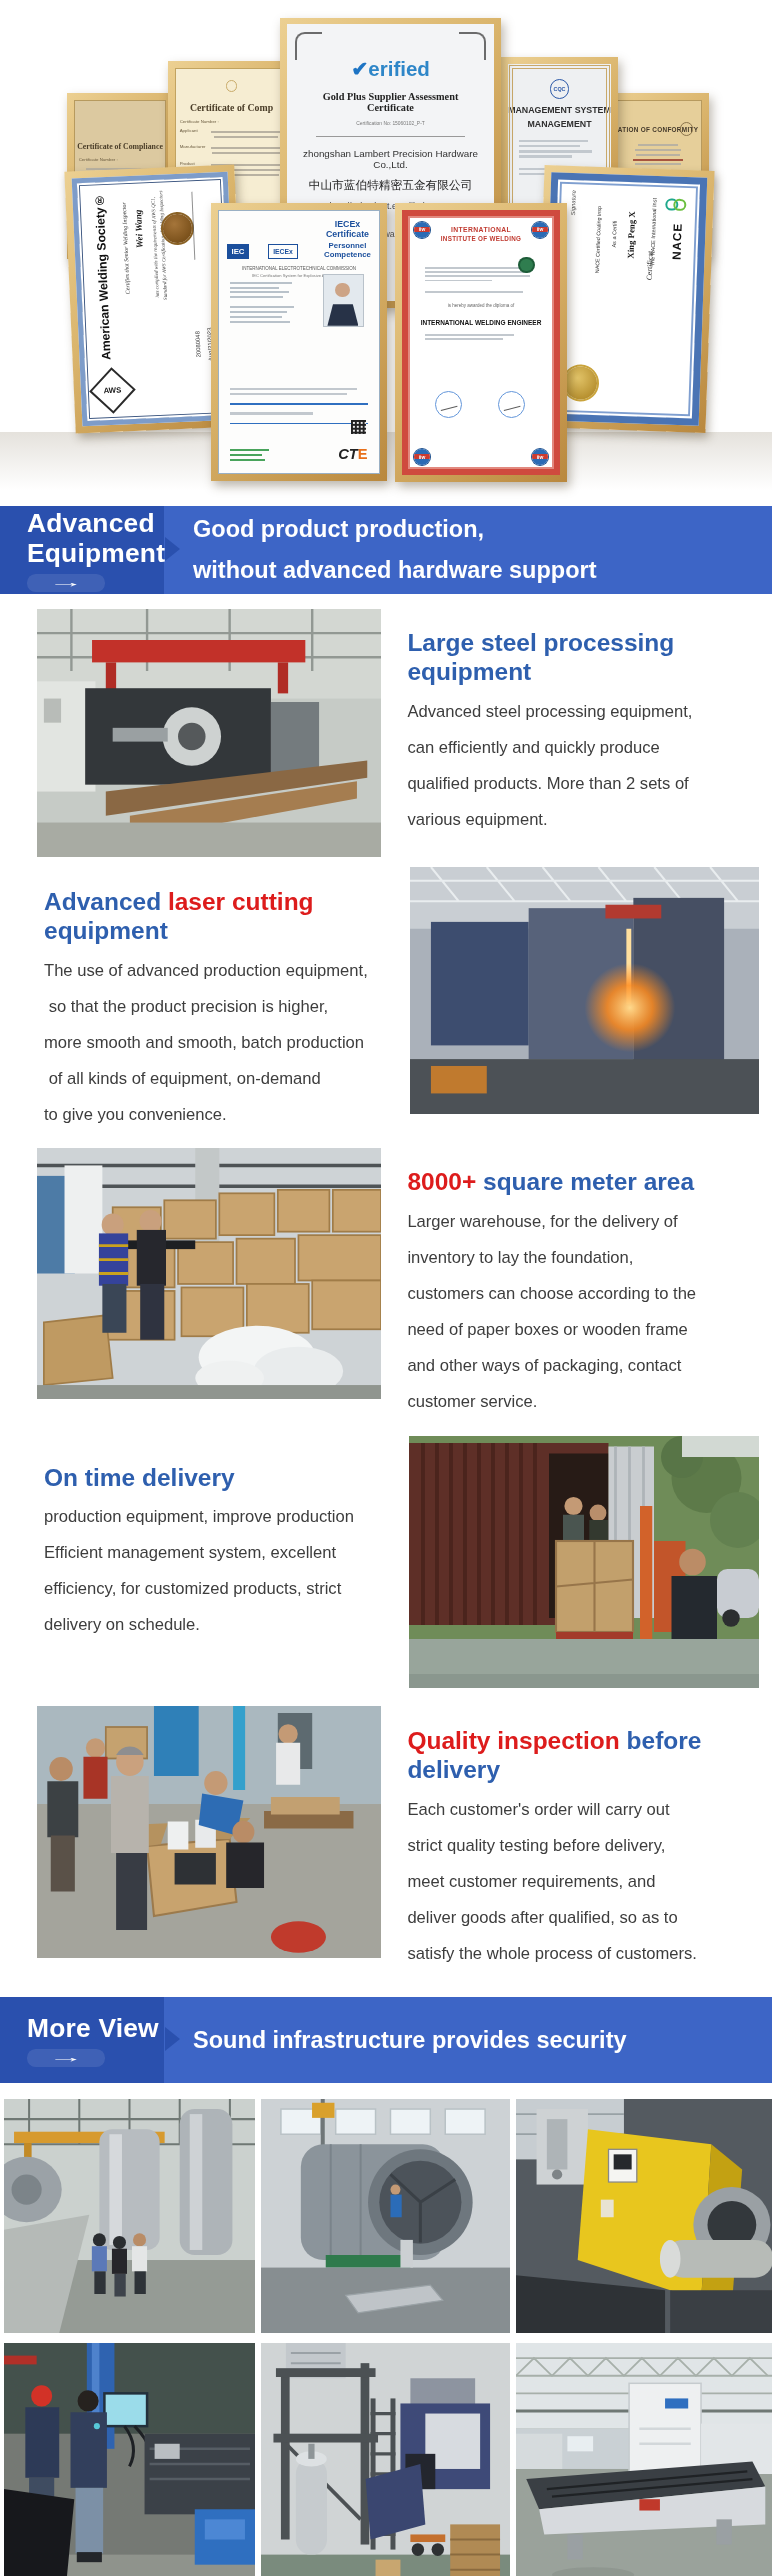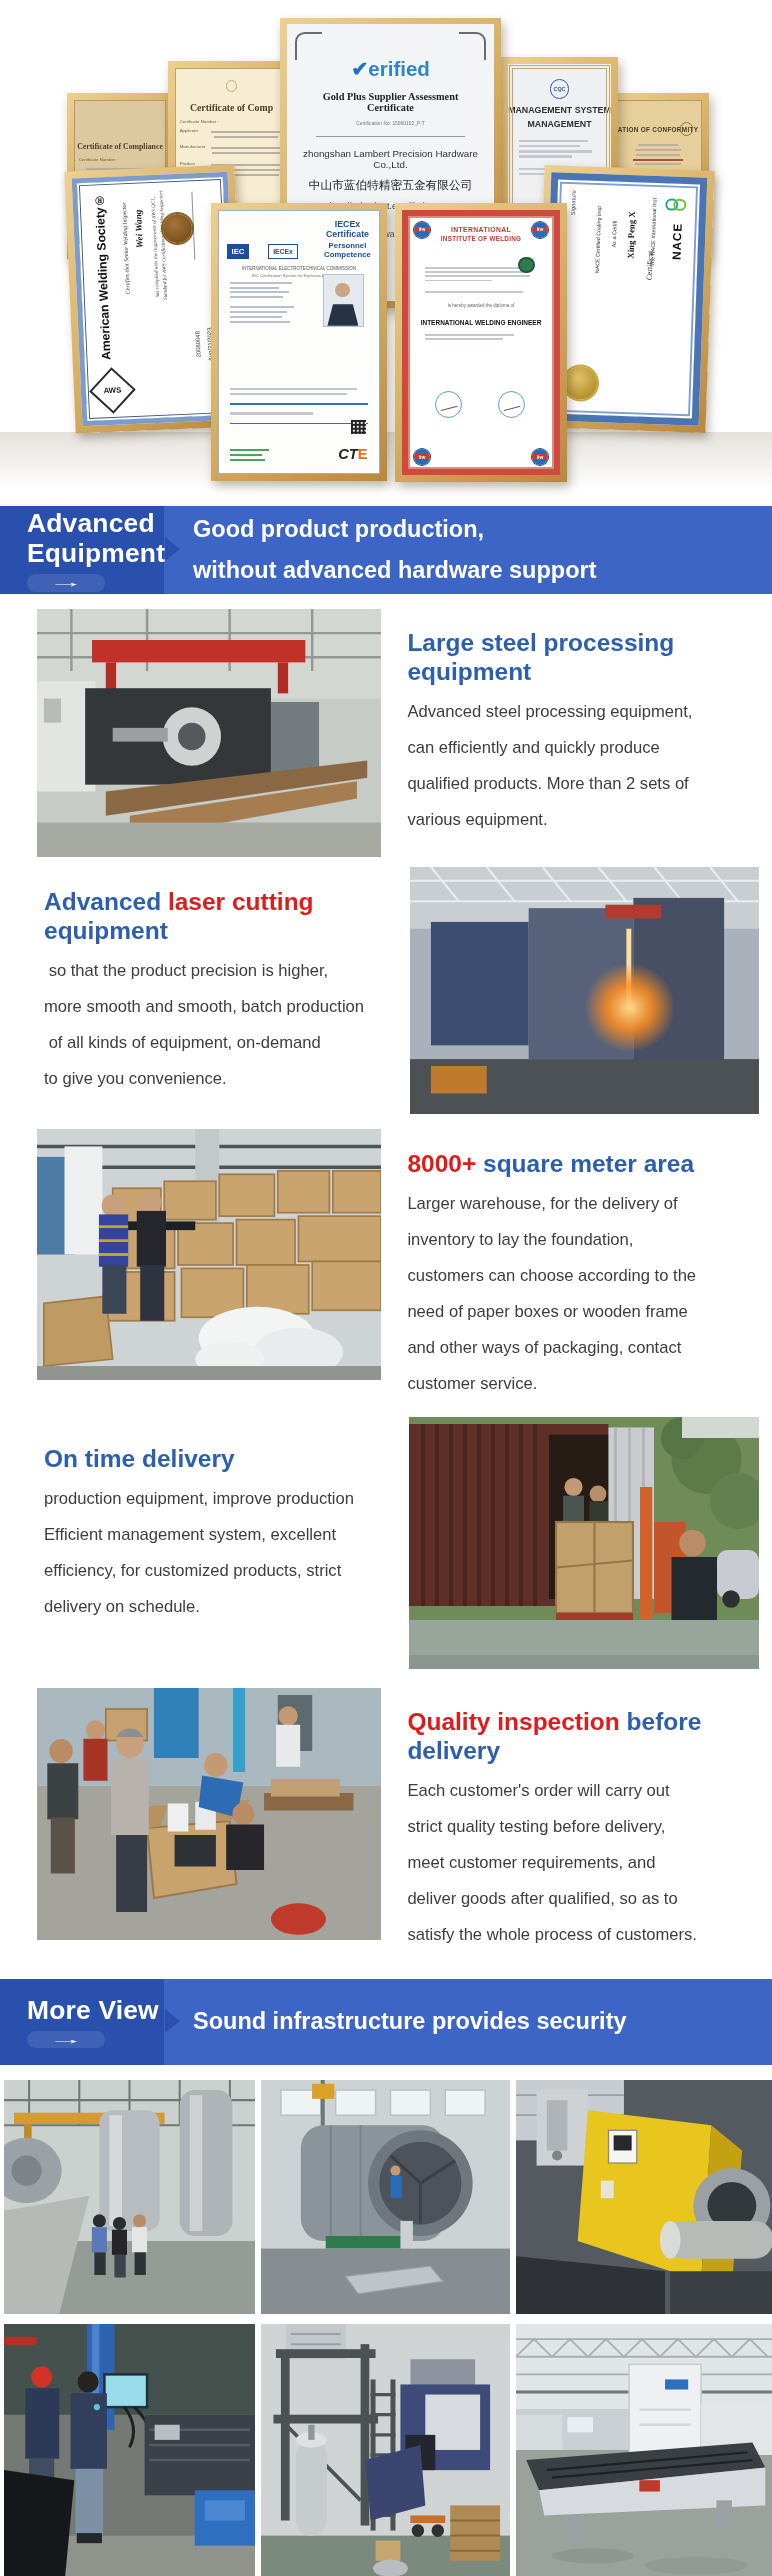--- a/index.html
+++ b/index.html
@@ -457,20 +457,21 @@
       <rect x="64" y="9" width="26" height="48" fill="#464f63"></rect>
       <rect x="56" y="11" width="16" height="4" fill="#b23a30"></rect>
       <rect x="62" y="18" width="1.4" height="22" fill="#ffdf9e"></rect>
       <circle cx="63" cy="41" r="13" fill="url(#g2glow)"></circle>
       <rect y="56" width="100" height="16" fill="#4c5156"></rect>
       <rect x="6" y="58" width="16" height="8" fill="#c07a2e"></rect>
     </svg>
   </div>
   <div class="copy">
     <h3><span class="t-blue">Advanced </span><span class="t-red">laser cutting</span><span class="t-blue"> equipment</span></h3>
+    <p class="line">The use of advanced production equipment,</p>
     <p class="line"> so that the product precision is higher,</p>
     <p class="line">more smooth and smooth, batch production</p>
     <p class="line"> of all kinds of equipment, on-demand</p>
     <p class="line">to give you convenience.</p>
   </div>
 </section>
 
 <section class="feature s3">
   <div class="photo" style="width:344px;height:251px;">
     <svg viewBox="0 0 100 72" preserveAspectRatio="none">

